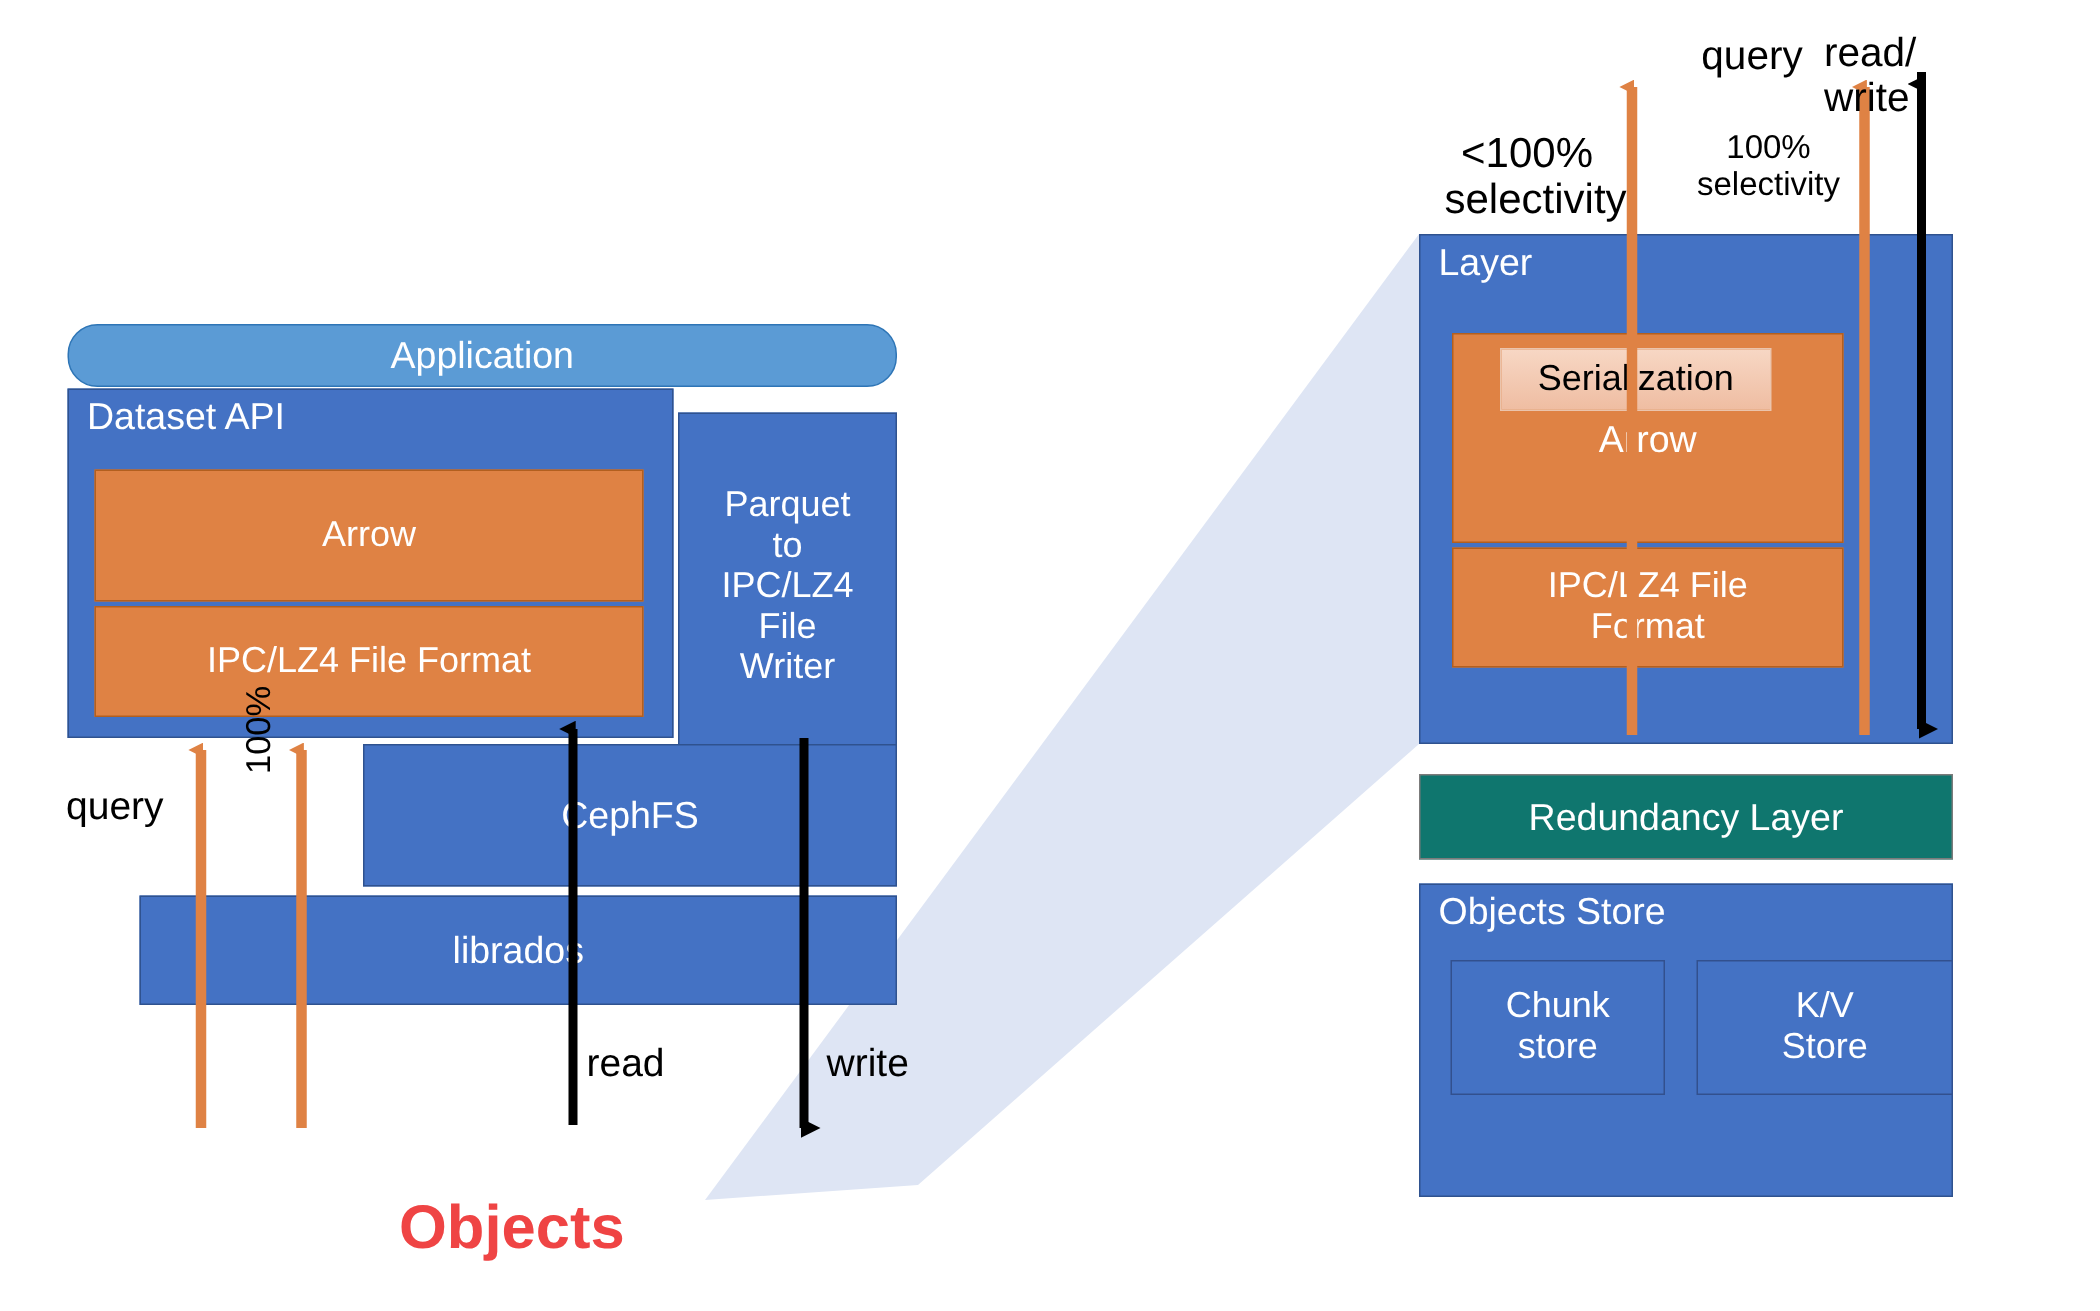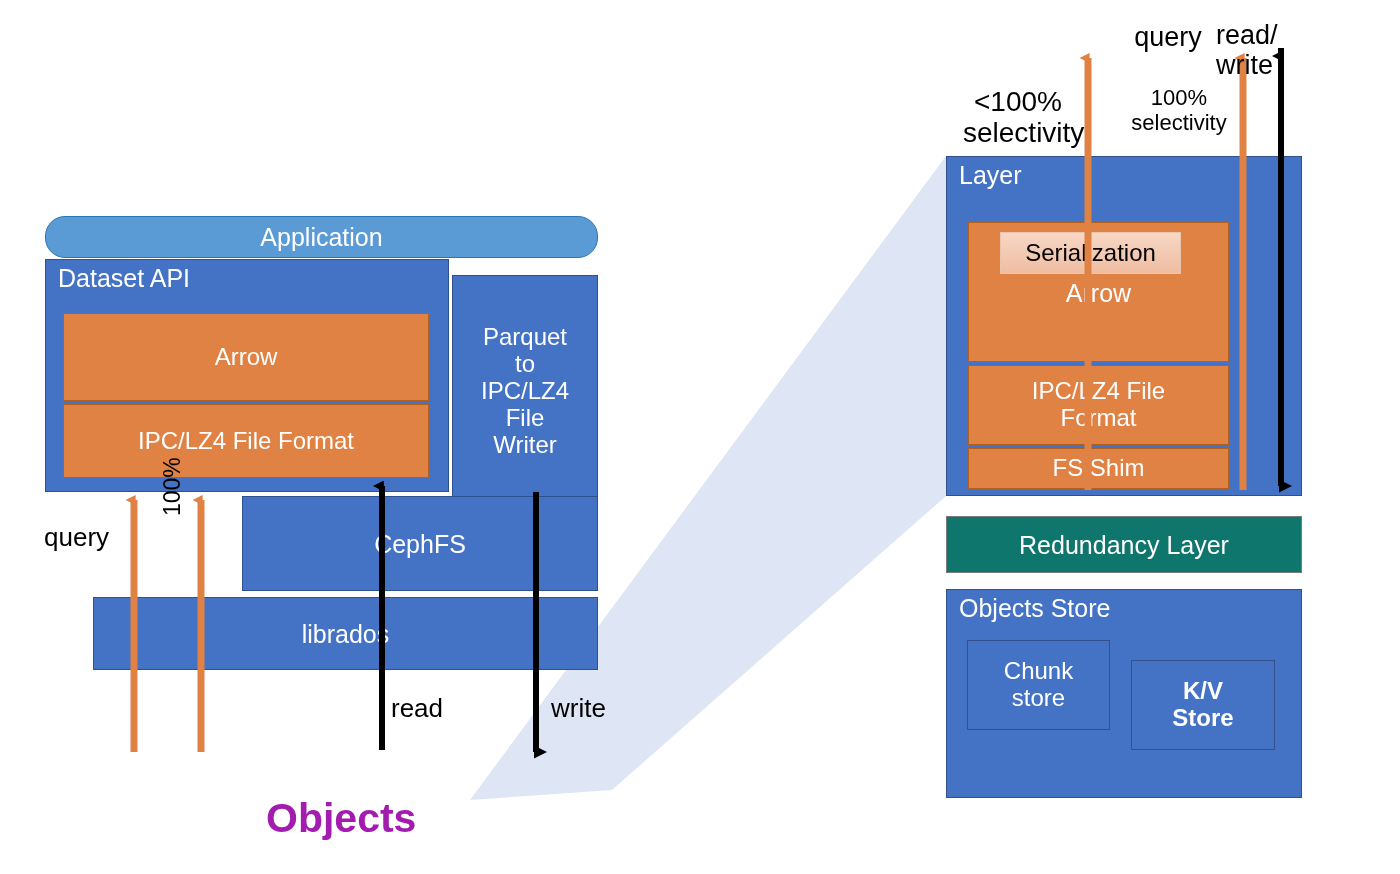--- a/index.html
+++ b/index.html
@@ -45,21 +45,21 @@
   }
   .lbl {
     position: absolute;
     color: #000000;
     white-space: pre-line;
     line-height: 1.12;
   }
   .lbl-c { text-align: center; }
   .title-objects {
     position: absolute;
-    color: #a21caf;
+    color: #ef4444;
     font-weight: bold;
     white-space: nowrap;
   }
   svg.overlay {
     position: absolute;
     left: 0; top: 0;
     width: 1400px;
     height: 874px;
     pointer-events: none;
   }
@@ -121,38 +121,35 @@
 
   <div class="box serial" style="left:1000px; top:232px; width:181px; height:42px; font-size:24px;">
     <span>Serialization</span>
   </div>
 
   <div class="box orange" style="left:968px; top:365px; width:261px; height:80px; font-size:24px; white-space:pre-line;">
     <span>IPC/LZ4 File
 Format</span>
   </div>
 
-  <div class="box orange" style="left:968px; top:448px; width:261px; height:41px; font-size:24px;">
-    <span>FS Shim</span>
-  </div>
 
   <div class="box grey" style="left:946px; top:516px; width:356px; height:57px; font-size:25px;">
     <span>Redundancy Layer</span>
   </div>
 
   <div class="box blue toplabel" style="left:946px; top:589px; width:356px; height:209px; font-size:25px;">
     <span>Objects Store</span>
   </div>
 
   <div class="box innerblue" style="left:967px; top:640px; width:143px; height:90px; font-size:24px; white-space:pre-line;">
     <span>Chunk
 store</span>
   </div>
 
-  <div class="box innerblue" style="left:1131px; top:660px; width:144px; height:90px; font-size:24px; white-space:pre-line;font-weight:bold;">
+  <div class="box innerblue" style="left:1131px; top:640px; width:171px; height:90px; font-size:24px; white-space:pre-line;">
     <span>K/V
 Store</span>
   </div>
 
   <svg class="overlay" viewBox="0 0 1400 874">
     <defs>
       <marker id="ah-orange-up" markerWidth="10" markerHeight="10" refX="5" refY="8.4" orient="auto" markerUnits="userSpaceOnUse">
         <polygon points="5,0 10,10 0,10" fill="#DF8244"></polygon>
       </marker>
       <marker id="ah-black-up" markerWidth="11" markerHeight="11" refX="5.5" refY="9.2" orient="auto" markerUnits="userSpaceOnUse">

